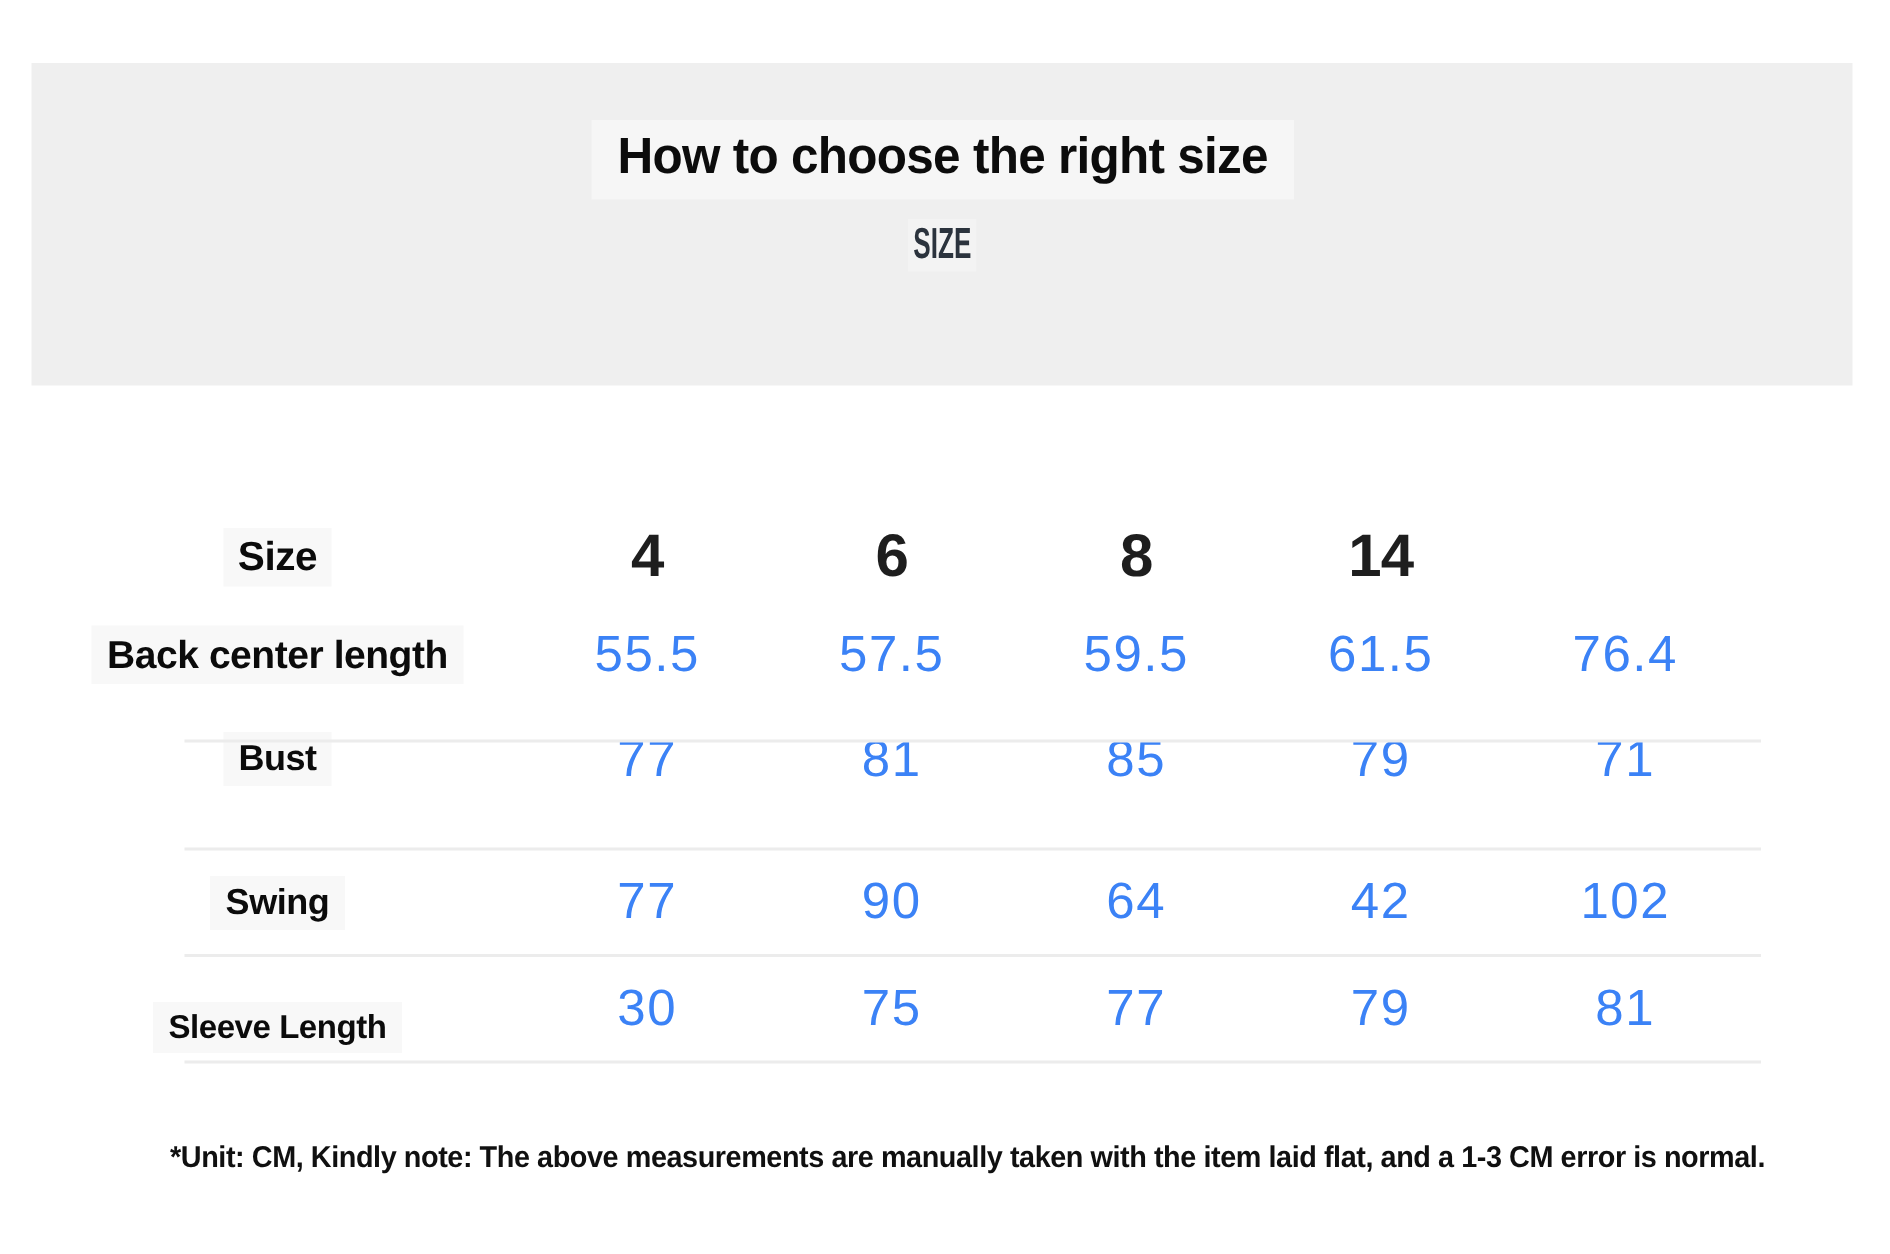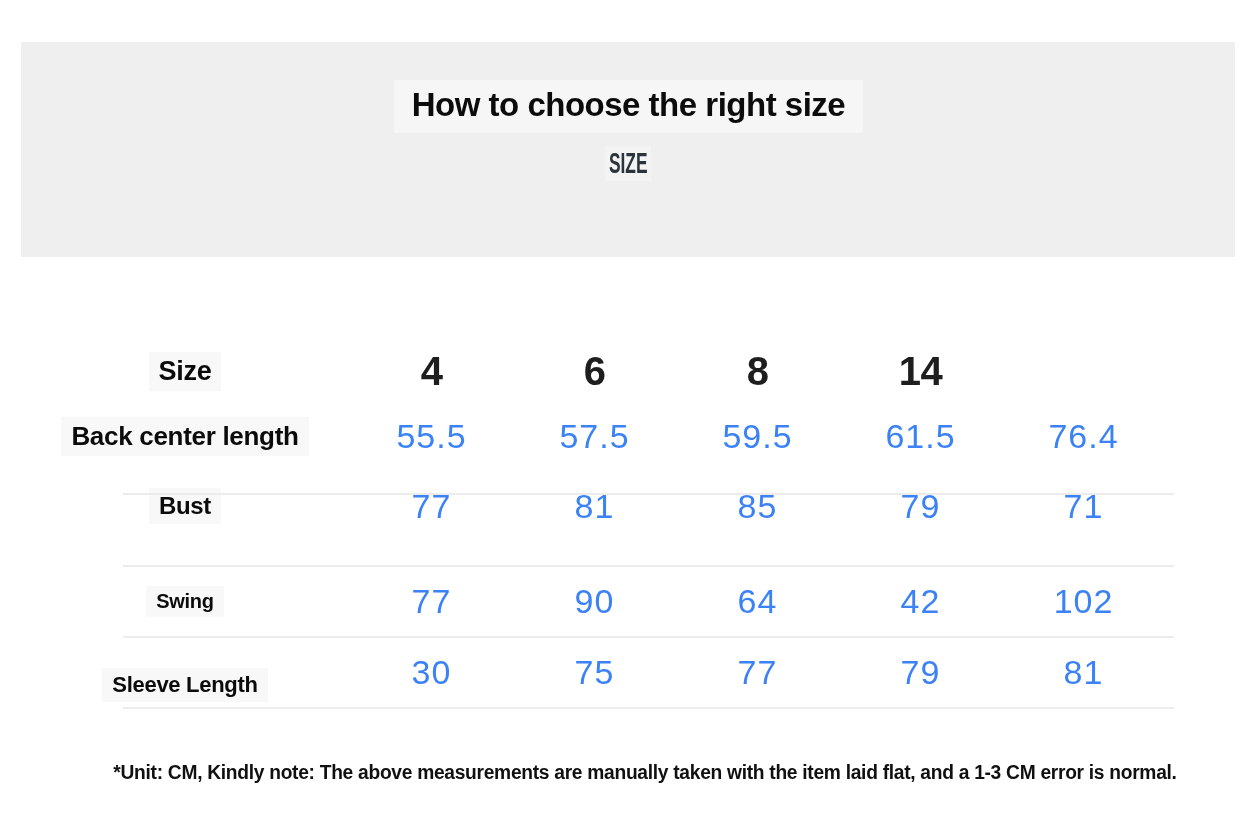--- a/index.html
+++ b/index.html
@@ -89,21 +89,21 @@
     display: inline-block;
     font-weight: 700;
     color: #0b0b0b;
     background: #f8f8f8;
     padding: 4px 10px;
     letter-spacing: -0.3px;
   }
   .label-size  { font-size: 27px; }
   .label-back  { font-size: 26px; }
   .label-bust  { font-size: 24px; }
-  .label-swing { font-size: 20px; }
+  .label-swing { font-size: 24px; }
   .label-sleeve{ font-size: 22px; margin-top: 24px; }
 
   .size-num {
     font-size: 40px;
     font-weight: 700;
     color: #1e1e1e;
     letter-spacing: -0.5px;
   }
   .value {
     font-size: 34px;

